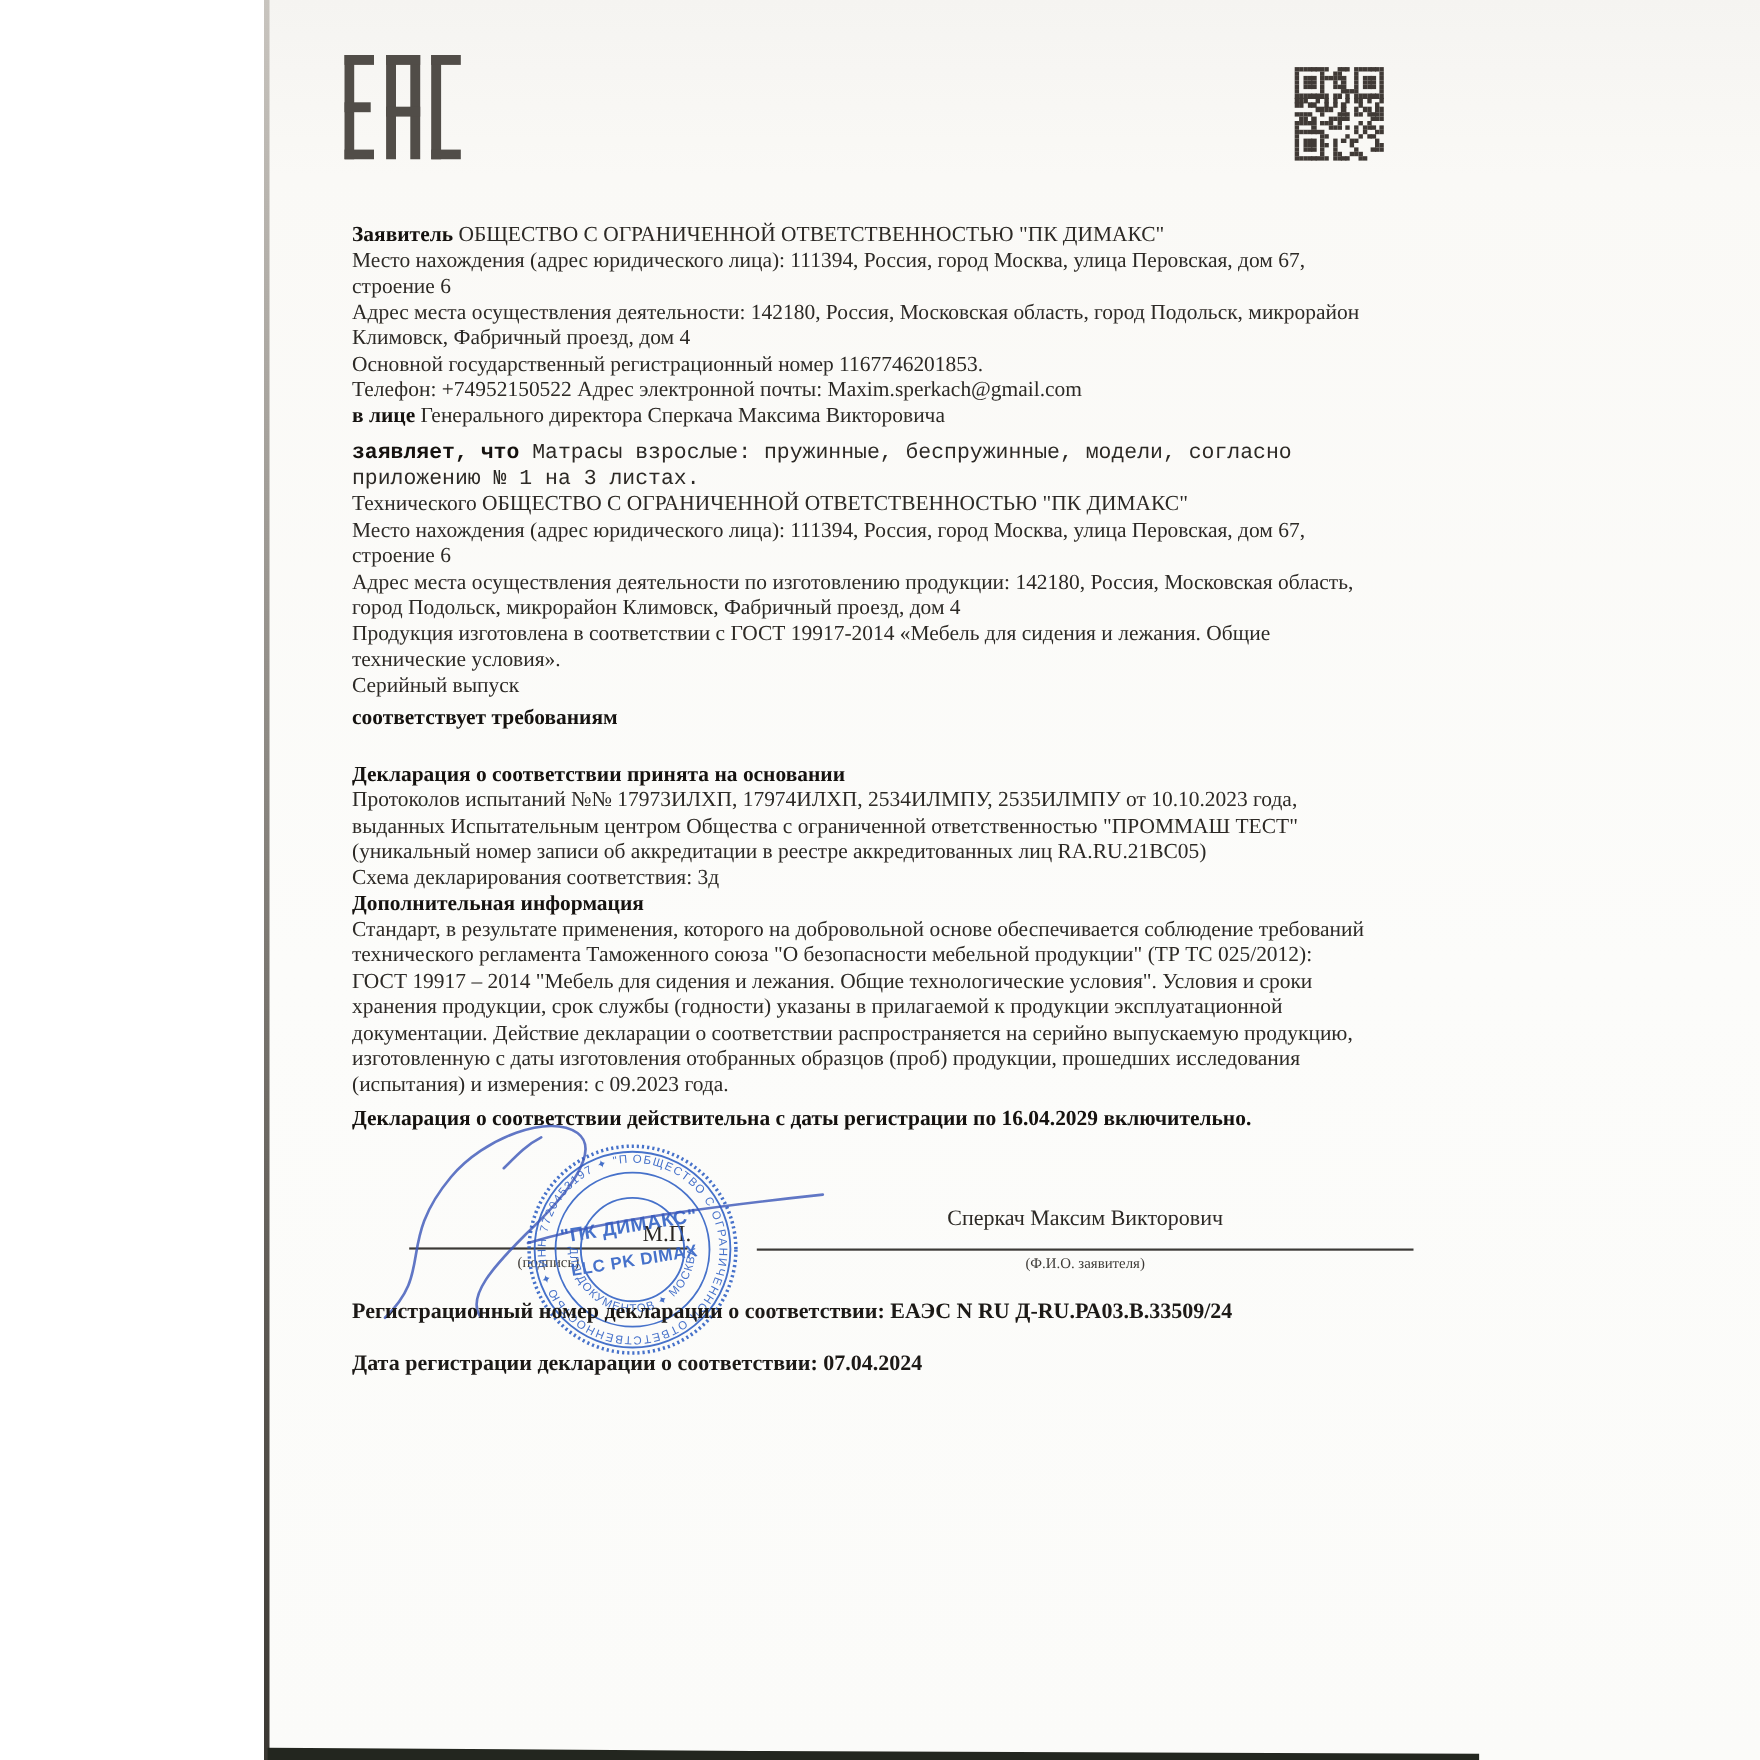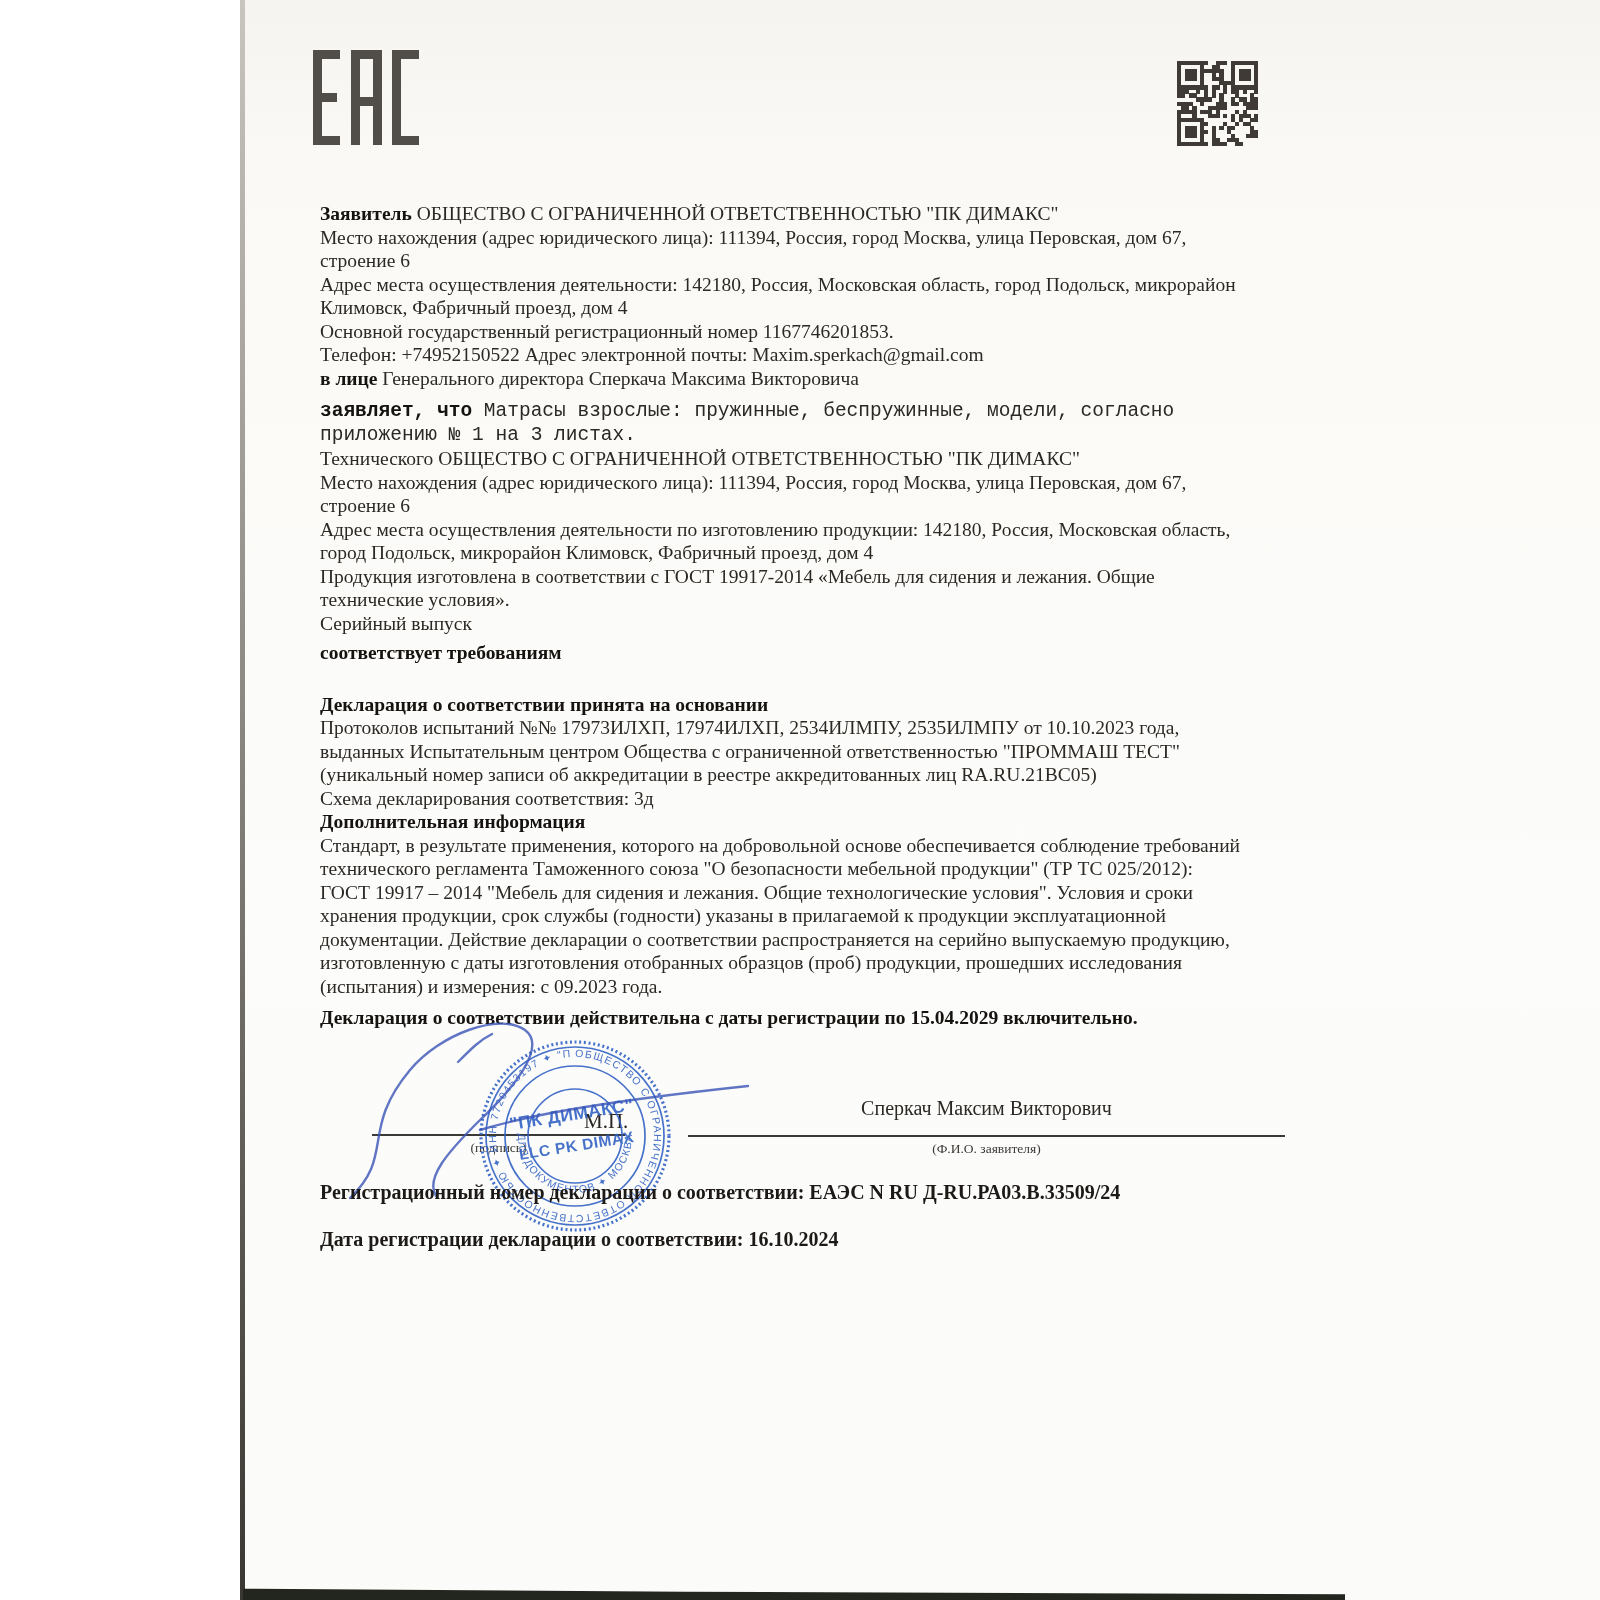--- a/index.html
+++ b/index.html
@@ -319,21 +319,21 @@
     <p><span>Место нахождения (адрес юридического лица): 111394, Россия, город Москва, улица Перовская, дом 67, строение 6</span></p>
     <p><span>Адрес места осуществления деятельности по изготовлению продукции: 142180, Россия, Московская область, город Подольск, микрорайон Климовск, Фабричный проезд, дом 4</span></p>
     <p><span>Продукция изготовлена в соответствии с ГОСТ 19917-2014 «Мебель для сидения и лежания. Общие технические условия».</span></p>
     <p><span>Серийный выпуск</span></p>
     <p class="g6"><b>соответствует требованиям</b><span></span></p>
     <p class="g28"><b>Декларация о соответствии принята на основании</b><span></span></p>
     <p><span>Протоколов испытаний №№ 17973ИЛХП, 17974ИЛХП, 2534ИЛМПУ, 2535ИЛМПУ от 10.10.2023 года, выданных Испытательным центром Общества с ограниченной ответственностью "ПРОММАШ ТЕСТ" (уникальный номер записи об аккредитации в реестре аккредитованных лиц RA.RU.21BC05)</span></p>
     <p><span>Схема декларирования соответствия: 3д</span></p>
     <p><b>Дополнительная информация</b><span></span></p>
     <p><span>Стандарт, в результате применения, которого на добровольной основе обеспечивается соблюдение требований технического регламента Таможенного союза "О безопасности мебельной продукции" (ТР ТС 025/2012): ГОСТ 19917 – 2014 "Мебель для сидения и лежания. Общие технологические условия". Условия и сроки хранения продукции, срок службы (годности) указаны в прилагаемой к продукции эксплуатационной документации. Действие декларации о соответствии распространяется на серийно выпускаемую продукцию, изготовленную с даты изготовления отобранных образцов (проб) продукции, прошедших исследования (испытания) и измерения: с 09.2023 года.</span></p>
-    <p class="g8"><b>Декларация о соответствии действительна с даты регистрации по 15.04.2029 включительно.</b><span></span></p>
+    <p class="g8"><b>Декларация о соответствии действительна с даты регистрации по 16.04.2029 включительно.</b><span></span></p>
   </div>
 
   <div class="sig-line line-left"></div>
   <div class="sig-line line-right"></div>
   <div class="sign-label">(подпись)</div>
   <div class="fio-label">(Ф.И.О. заявителя)</div>
   <div class="applicant-name">Сперкач Максим Викторович</div>
   <div class="mp">М.П.</div>
 
   <svg class="stamp-svg" width="196" height="196" viewBox="0 0 196 196">
@@ -368,15 +368,15 @@
       <path d="M 128 62 C 142 48, 150 40, 162 34"></path>
     </g>
   </svg>
 
   <div class="reg-line reg-number">
     <span>Регистрационный номер декларации о соответствии:</span>
     <span>ЕАЭС N RU Д-RU.РА03.В.33509/24</span>
   </div>
   <div class="reg-line reg-date">
     <span>Дата регистрации декларации о соответствии:</span>
-    <span>16.10.2024</span>
+    <span>07.04.2024</span>
   </div>
 </div>
 
 </body></html>

